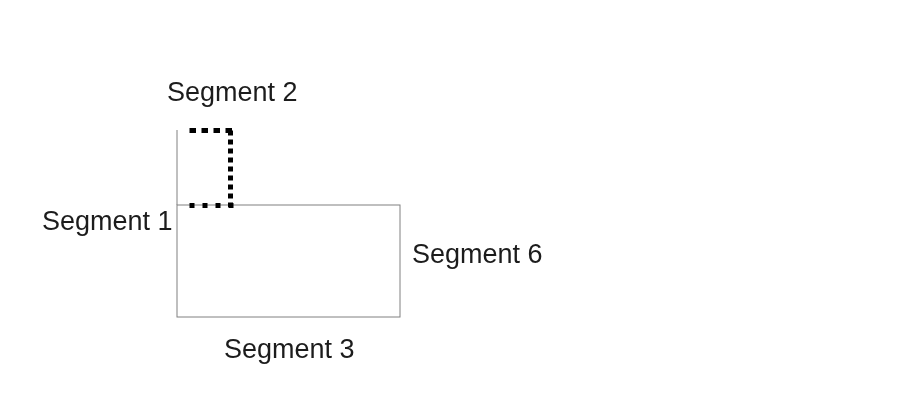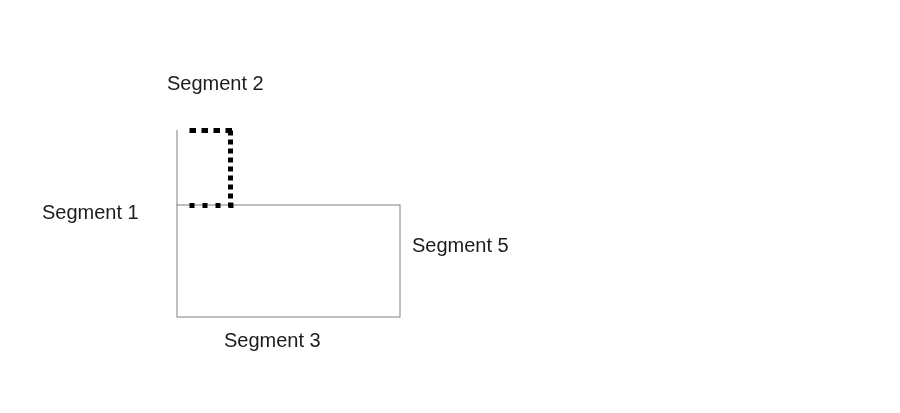--- a/index.html
+++ b/index.html
@@ -13,24 +13,25 @@
     width:900px;height:413px;overflow:hidden;
     background:var(--bg-color);
     font-family:"Liberation Sans","DejaVu Sans",sans-serif;
   }
   .stage{position:relative;width:900px;height:413px;background:var(--bg-color);}
   .stage svg{position:absolute;left:0;top:0;width:900px;height:413px;}
   .solid-stroke{stroke:var(--outline-color);stroke-width:1;fill:none;}
   .dash-stroke{stroke:var(--dash-color);stroke-width:5;fill:none;}
   .lbl{
     position:absolute;
-    font-size:20px;line-height:23px;
+    font-size:27px;line-height:23px;
     color:var(--text-color);
     white-space:nowrap;
     transform:translateY(-50%);
+    margin-top:9px;
   }
   .lbl-seg1{left:42px;top:212px;}
   .lbl-seg2{left:167px;top:83px;}
   .lbl-seg3{left:218px;top:224px;}
   .lbl-seg4{left:412px;top:245px;}
   .lbl-seg5{left:224px;top:340px;}
 </style>
 </head>
 <body>
 
@@ -42,16 +43,16 @@
 
     <rect class="solid-stroke" x="177" y="205" width="223" height="112"></rect>
 
     <line class="dash-stroke" x1="189.5" y1="130.5" x2="233" y2="130.5" stroke-dasharray="6.5 5.5"></line>
     <line class="dash-stroke" x1="230.5" y1="130.5" x2="230.5" y2="207" stroke-dasharray="5 4"></line>
     <line class="dash-stroke" x1="189.5" y1="205.5" x2="233.5" y2="205.5" stroke-dasharray="5 8"></line>
   </svg>
 
   <span class="lbl lbl-seg1">Segment 1</span>
   <span class="lbl lbl-seg2">Segment 2</span>
-  <span class="lbl lbl-seg4">Segment 5</span>
+  <span class="lbl lbl-seg4">Segment 6</span>
   <span class="lbl lbl-seg5">Segment 3</span>
 
 </div>
 
 </body></html>

